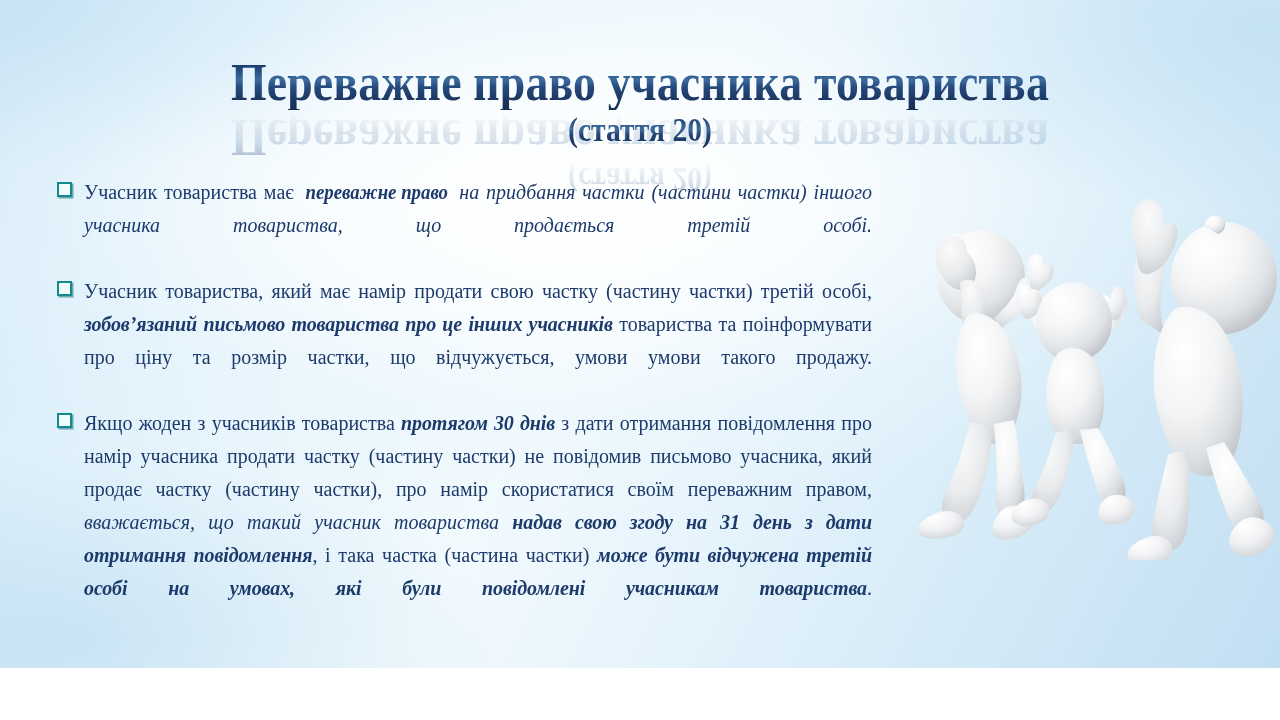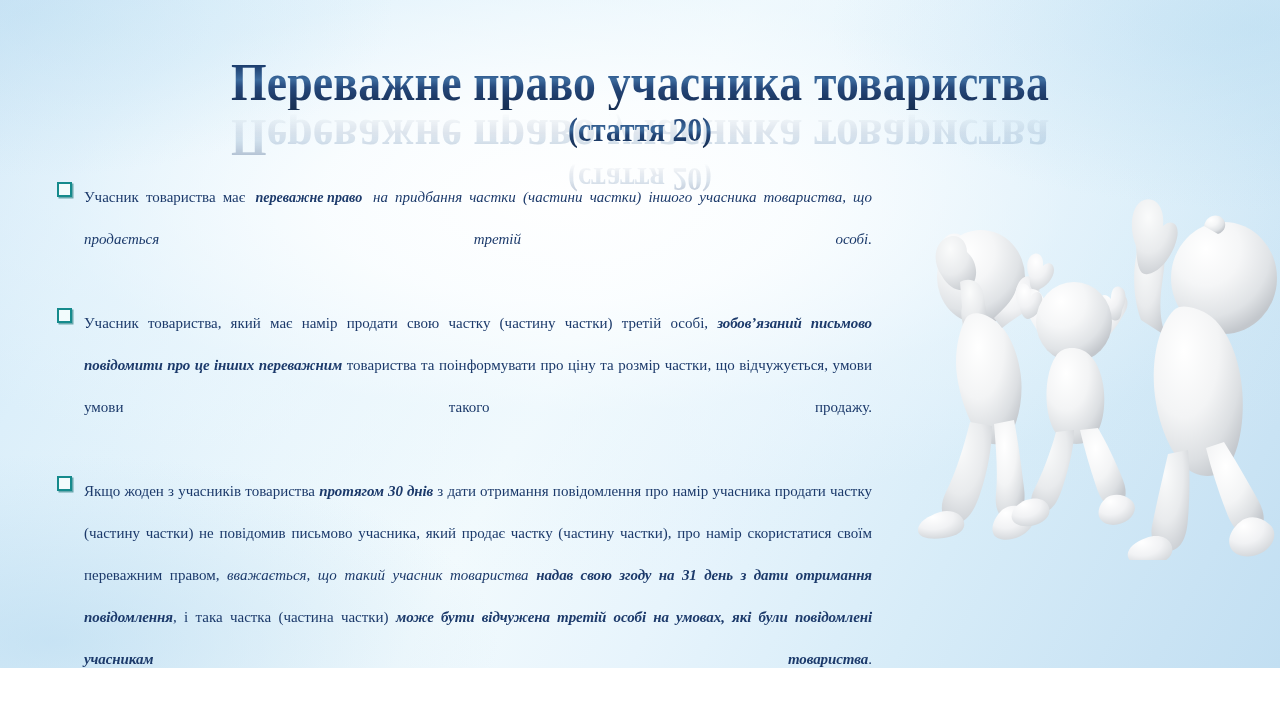--- a/index.html
+++ b/index.html
@@ -120,22 +120,22 @@
     z-index:5;
     color:#1c3a6b;
   }
   .bullet-row{
     display:block;
     position:relative;
     padding-left:30px;
     margin:0 0 0 0;
     text-align:justify;
     text-justify:inter-word;
-    font-size:15px;
-    line-height:42px;
+    font-size:20px;
+    line-height:33px;
     color:#1c3a6b;
   }
   .bullet-row + .bullet-row{ margin-top:0px; }
   .bullet-row .bmark{
     position:absolute;
     left:3px;
     top:6px;
     width:15px;
     height:15px;
     box-sizing:border-box;
@@ -190,21 +190,21 @@
     <div class="bullet-row">
       <span class="bmark"></span>
       <p>
         <span class="up">Учасник товариства має </span><span class="bi-c">переважне право</span><span class="it"> на придбання частки (частини частки) іншого учасника товариства, що продається третій особі.</span>
       </p>
     </div>
 
     <div class="bullet-row">
       <span class="bmark"></span>
       <p>
-        <span class="up">Учасник товариства, який має намір продати свою частку (частину частки) третій особі, </span><span class="bi">зобов’язаний письмово повідомити про це інших переважним</span><span class="up"> товариства та поінформувати про ціну та розмір частки, що відчужується, умови умови такого продажу.</span>
+        <span class="up">Учасник товариства, який має намір продати свою частку (частину частки) третій особі, </span><span class="bi">зобов’язаний письмово товариства про це інших учасників</span><span class="up"> товариства та поінформувати про ціну та розмір частки, що відчужується, умови умови такого продажу.</span>
       </p>
     </div>
 
     <div class="bullet-row">
       <span class="bmark"></span>
       <p>
         <span class="up">Якщо жоден з учасників товариства </span><span class="bi">протягом 30 днів</span><span class="up"> з дати отримання повідомлення про намір учасника продати частку (частину частки) не повідомив письмово учасника, який продає частку (частину частки), про намір скористатися своїм переважним правом, </span><span class="it">вважається, що такий учасник товариства </span><span class="bi">надав свою згоду на 31 день з дати отримання повідомлення</span><span class="up">, і така частка (частина частки) </span><span class="bi">може бути відчужена третій особі на умовах, які були повідомлені учасникам товариства</span><span class="up">.</span>
       </p>
     </div>
 

